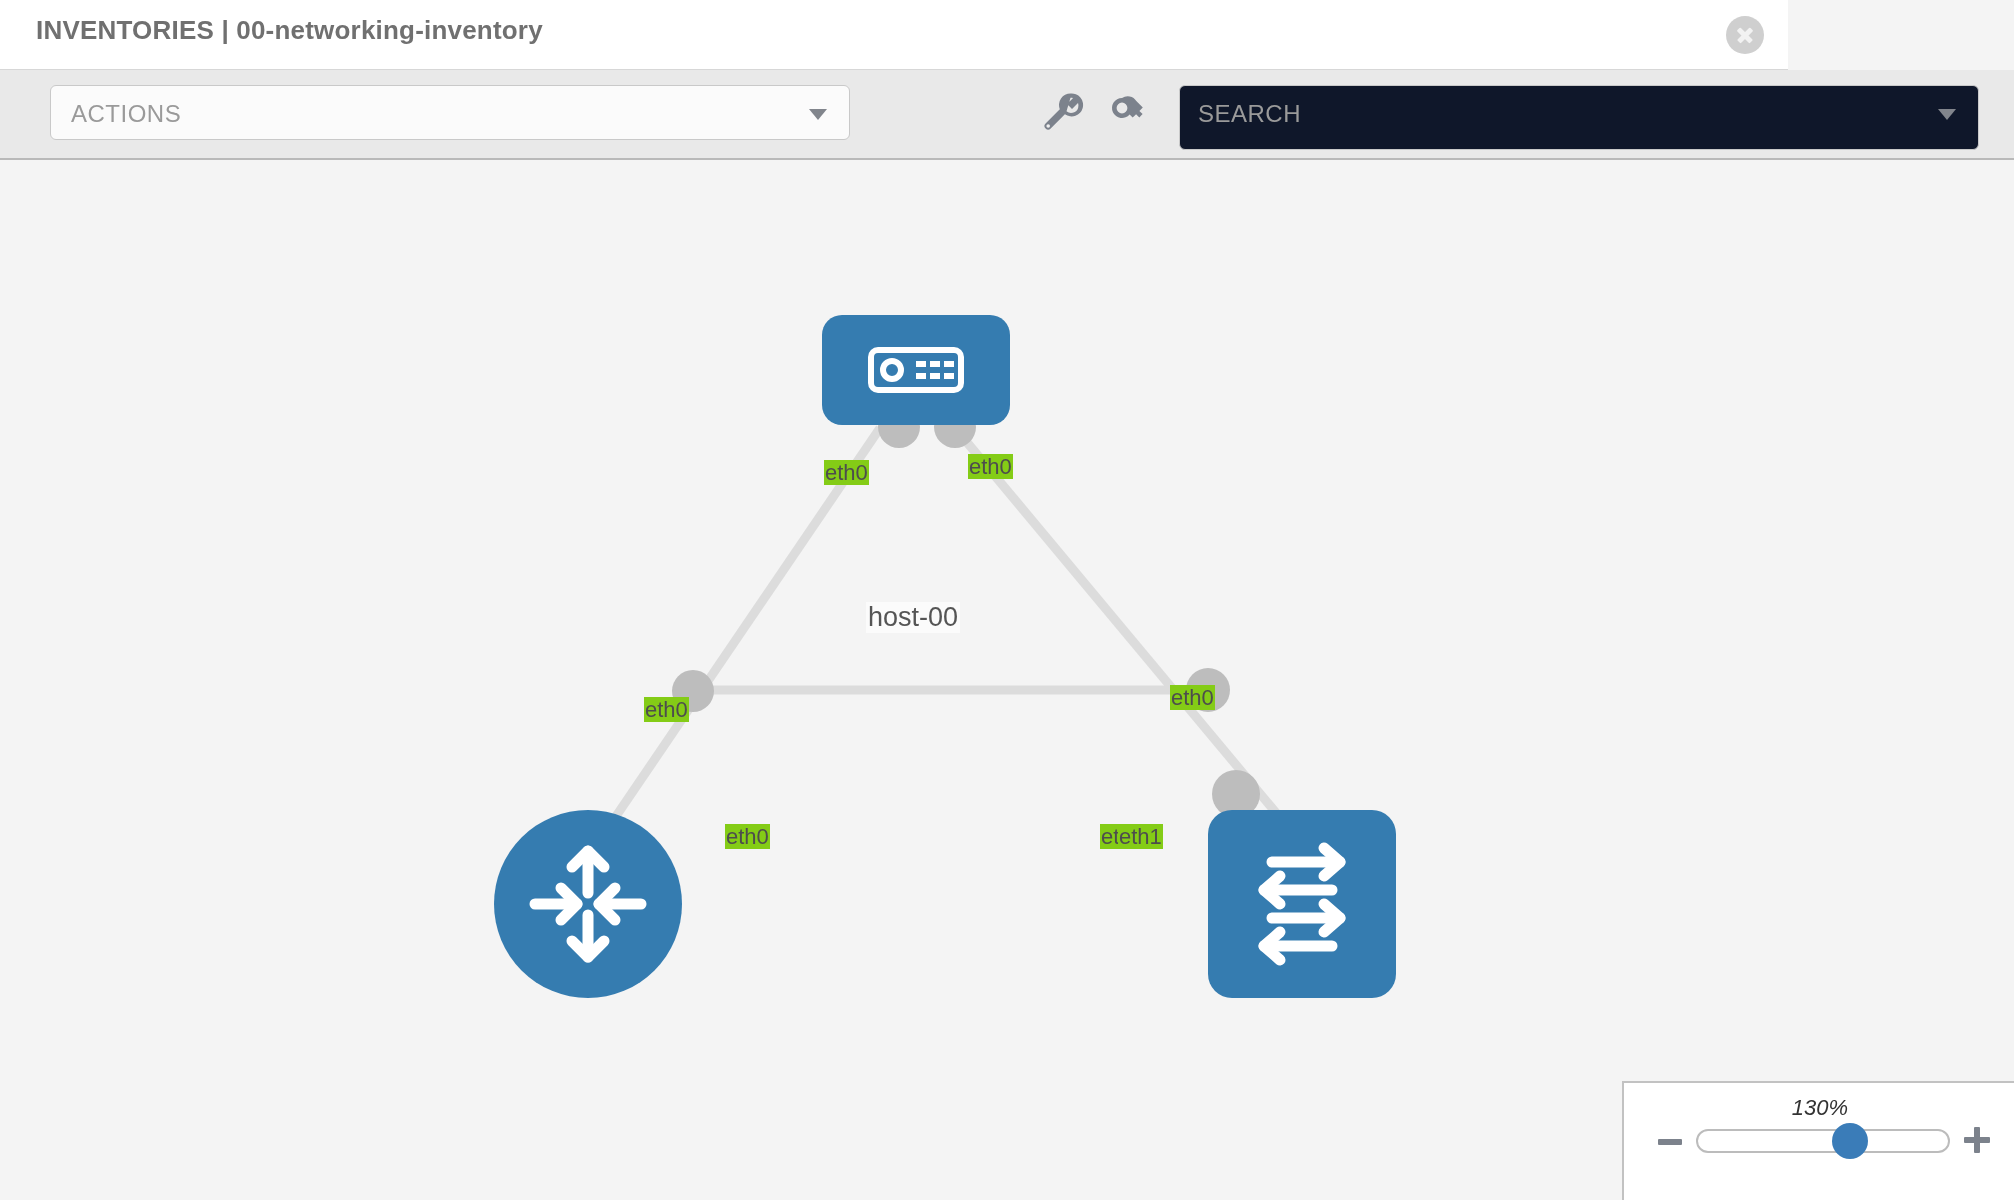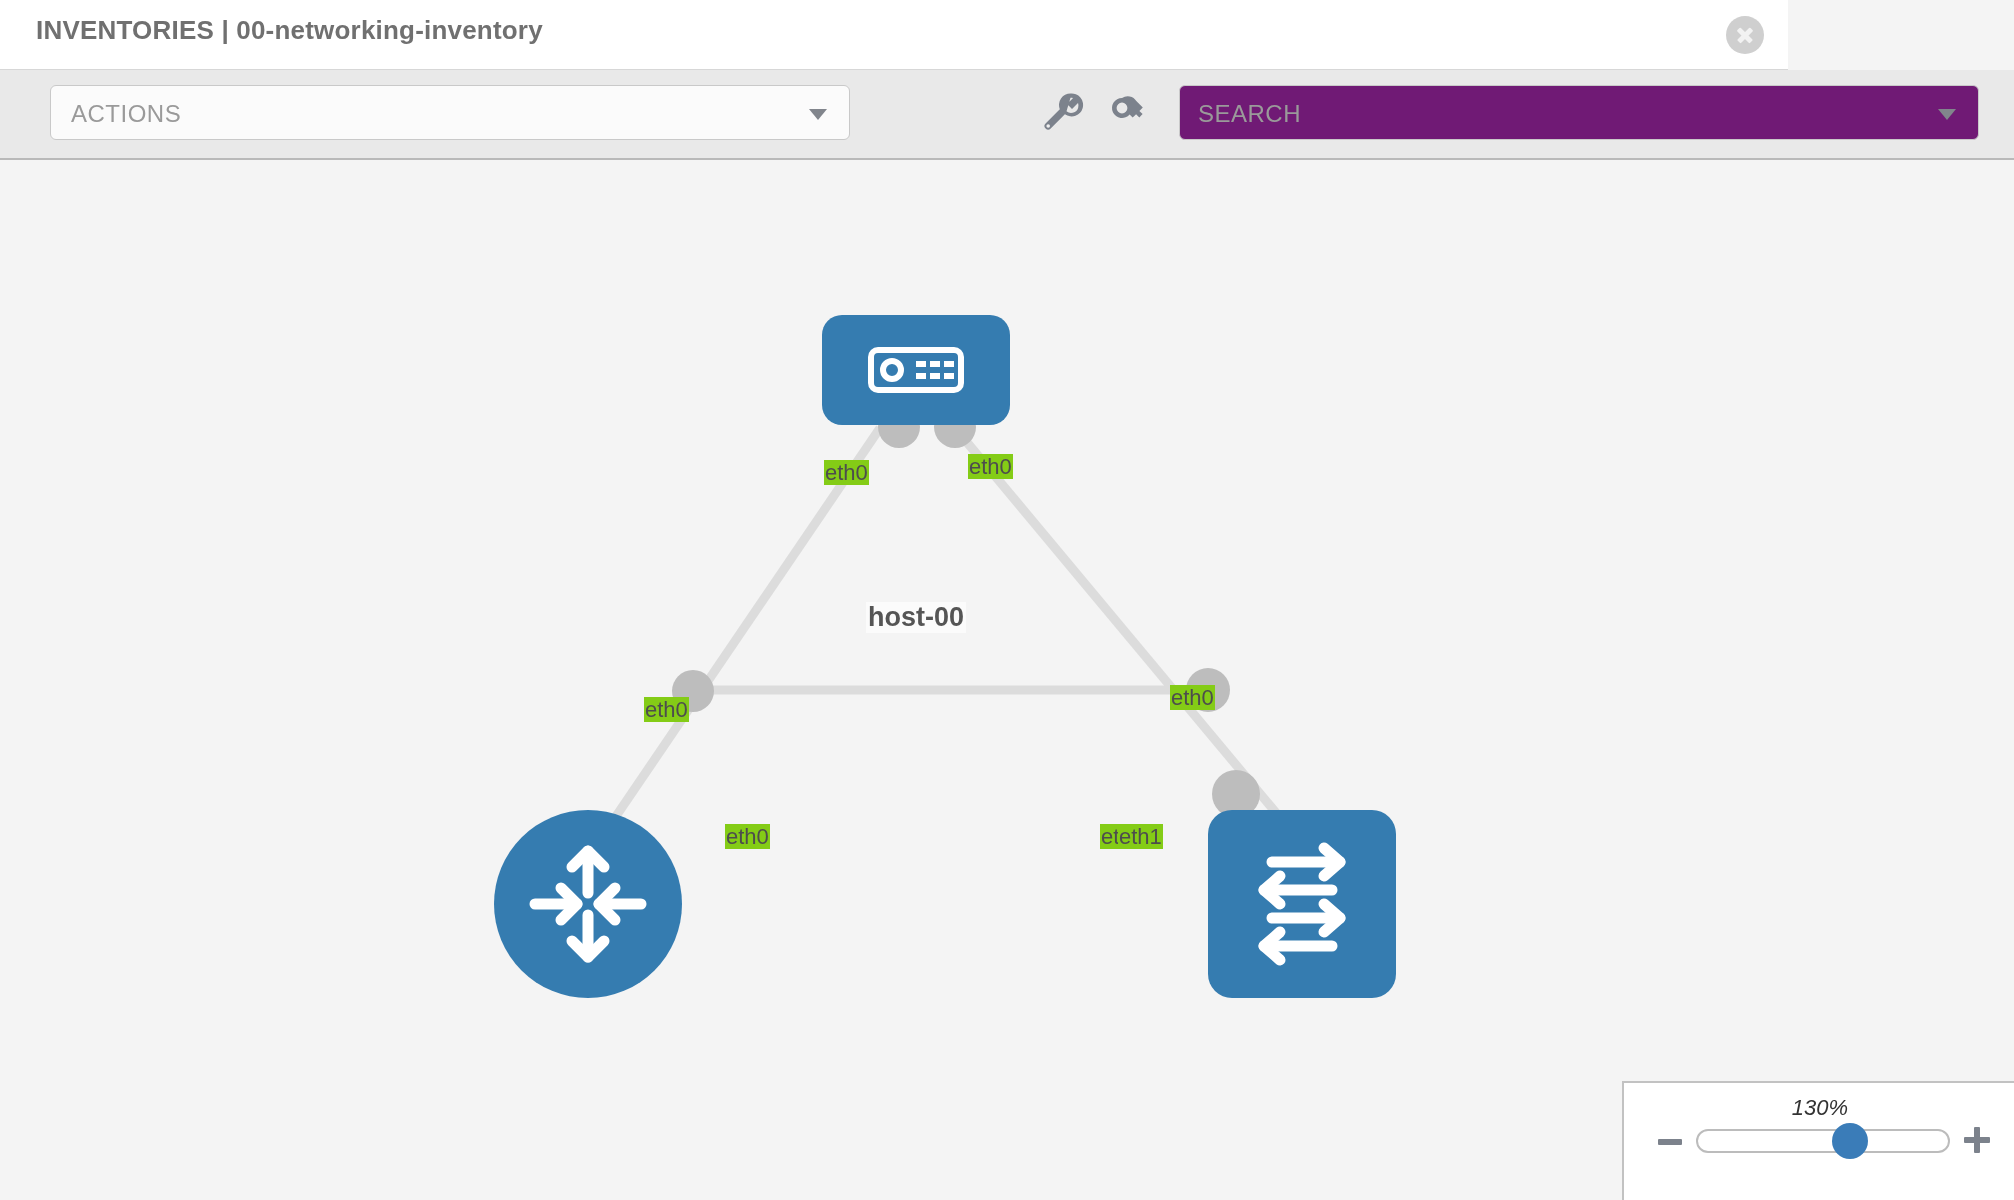--- a/index.html
+++ b/index.html
@@ -94,22 +94,22 @@
     width: 46px; height: 46px;
     cursor: pointer;
   }
   .tool-icon.wrench { left: 1038px; }
   .tool-icon.key    { left: 1106px; }
   .tool-icon svg { display: block; }
 
   .search-box {
     position: absolute;
     left: 1179px; top: 85px;
-    width: 800px; height: 55px;
-    background: #701a75;
+    width: 800px; height: 65px;
+    background: #0f172a;
     border: 1px solid #c9c9c9;
     border-radius: 6px;
     box-sizing: border-box;
     cursor: text;
   }
   .search-box .label {
     position: absolute;
     left: 18px; top: 14px;
     font-size: 24px;
     color: #9a9a9a;
@@ -148,21 +148,21 @@
     padding: 0 2px;
   }
 
   
   #node-host { left: 822px; top: 155px; }
   #node-host .node-shape {
     left: 0; top: 0;
     width: 188px; height: 110px;
     border-radius: 20px;
   }
-  #node-host .node-label { left: 44px; top: 287px; font-weight: bold; }
+  #node-host .node-label { left: 44px; top: 287px; }
 
   
   #node-router { left: 494px; top: 650px; }
   #node-router .node-shape {
     left: 0; top: 0;
     width: 188px; height: 188px;
     border-radius: 50%;
   }
 
   

